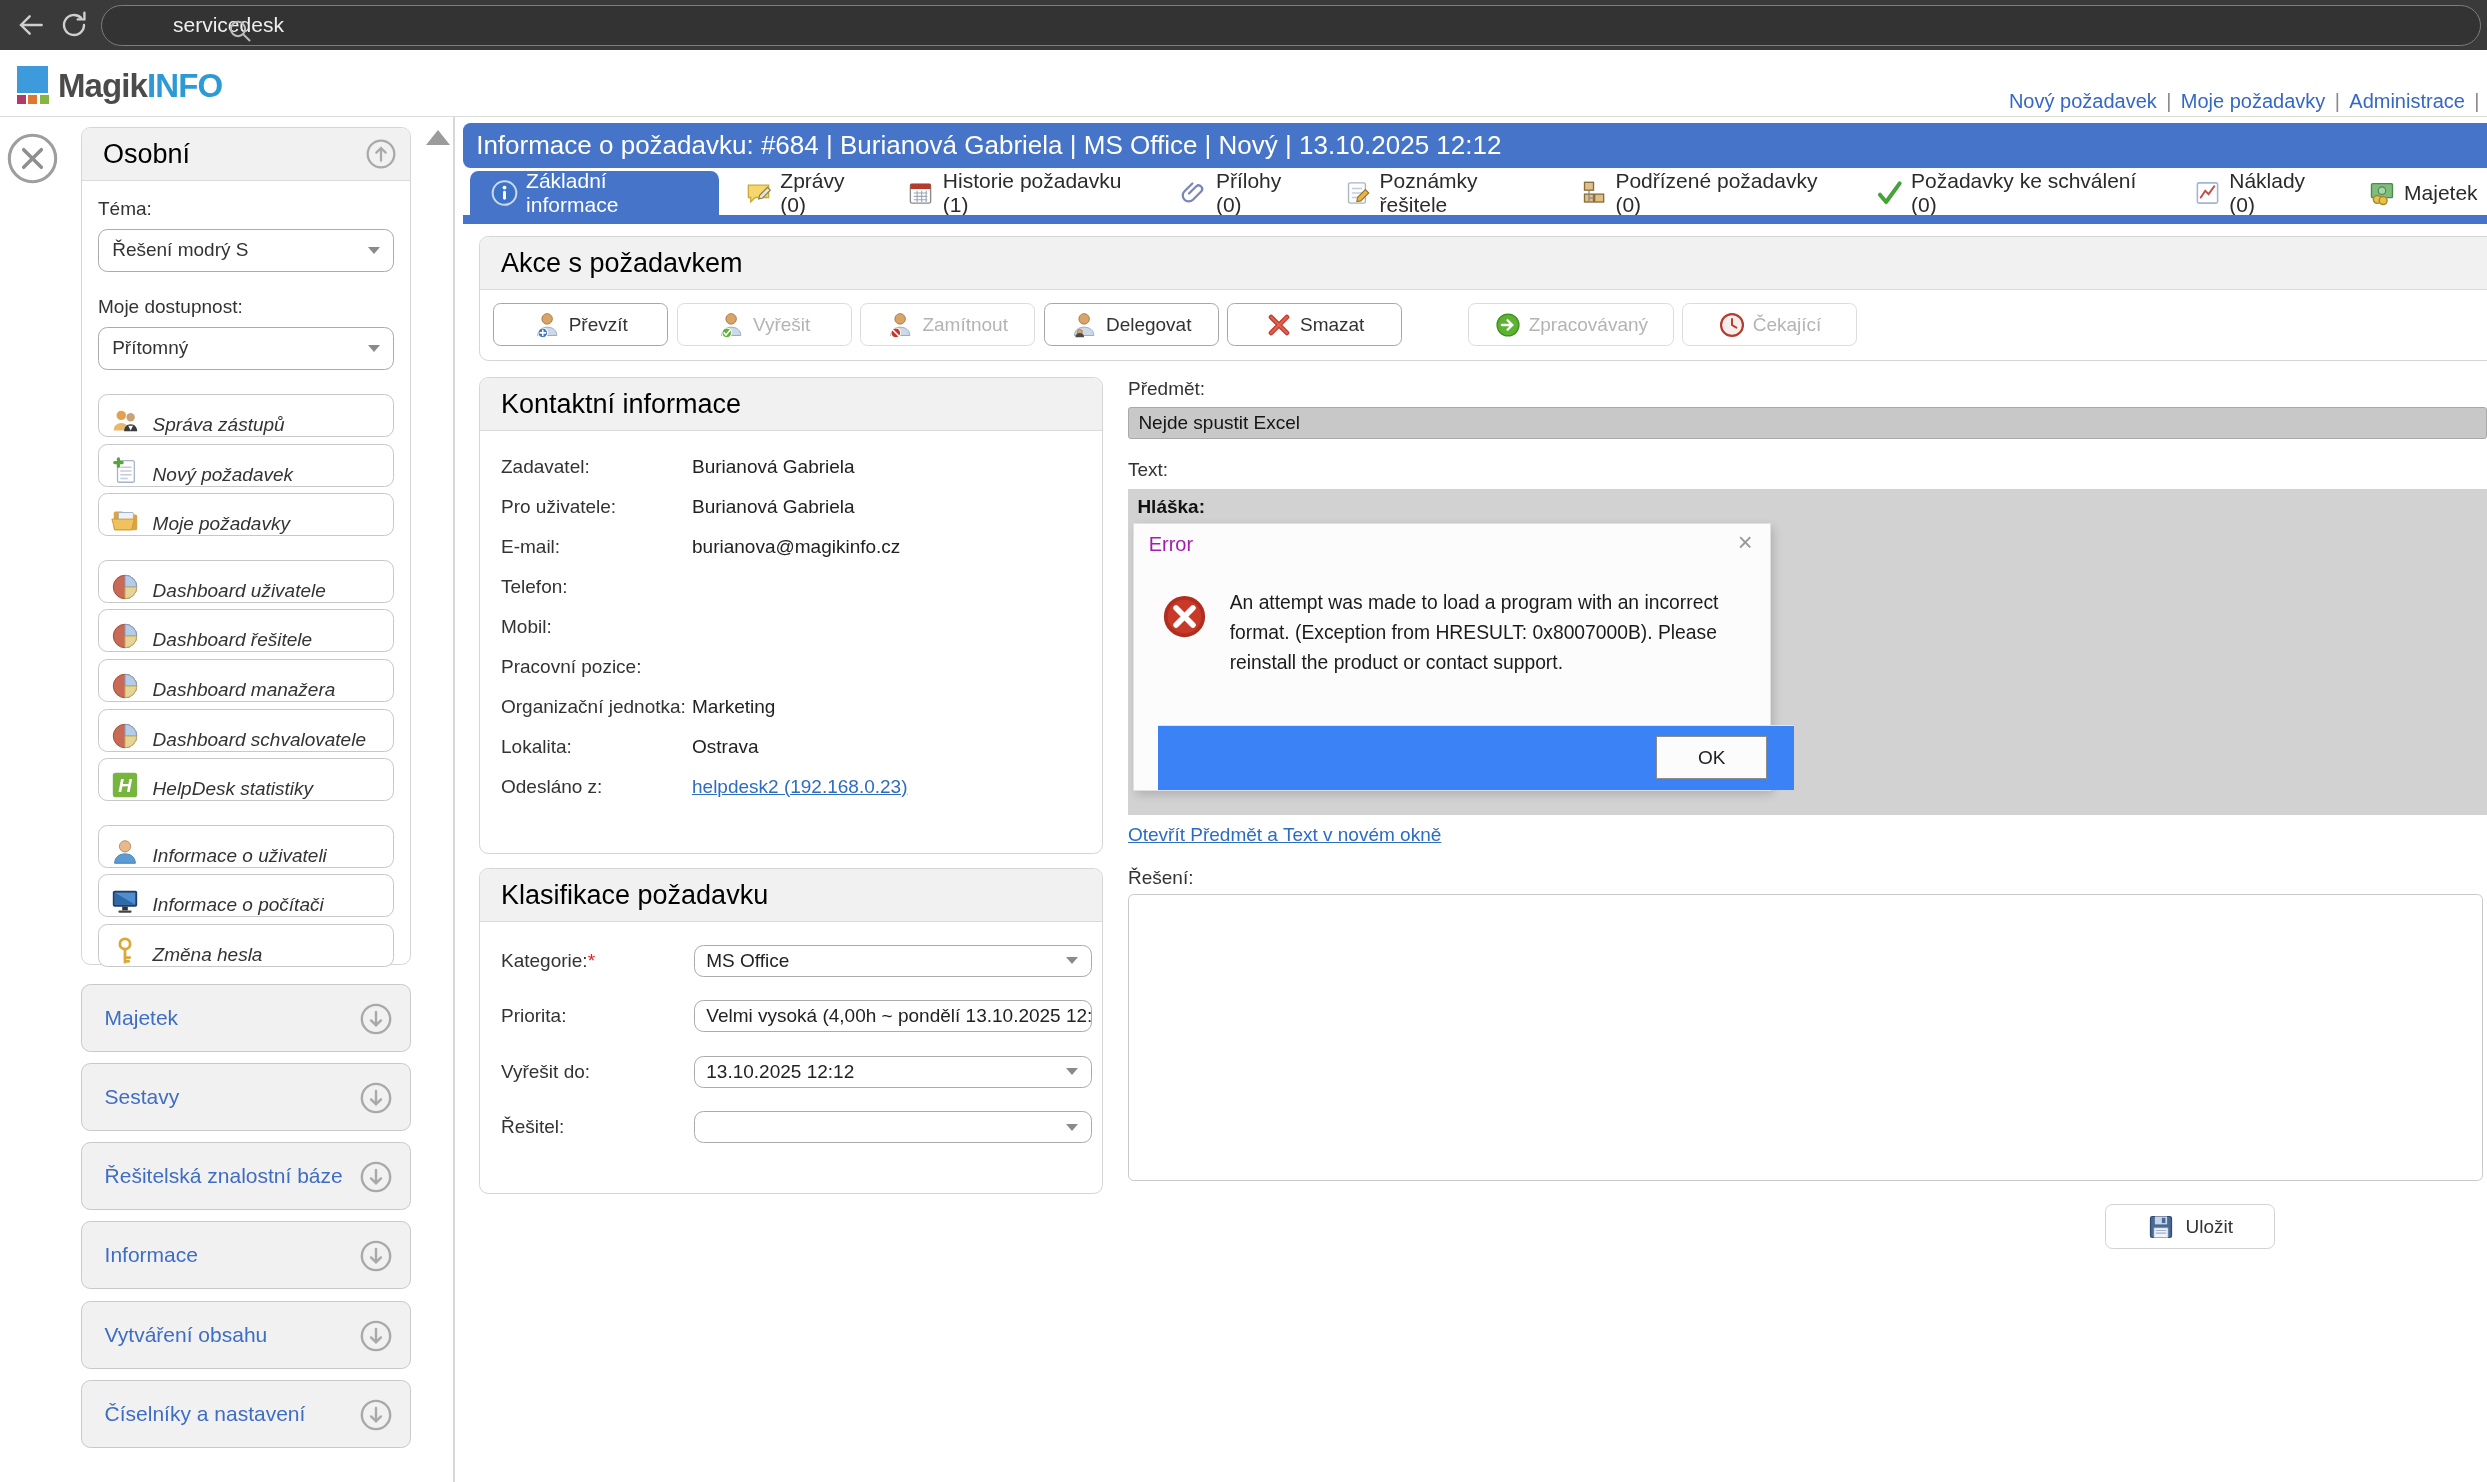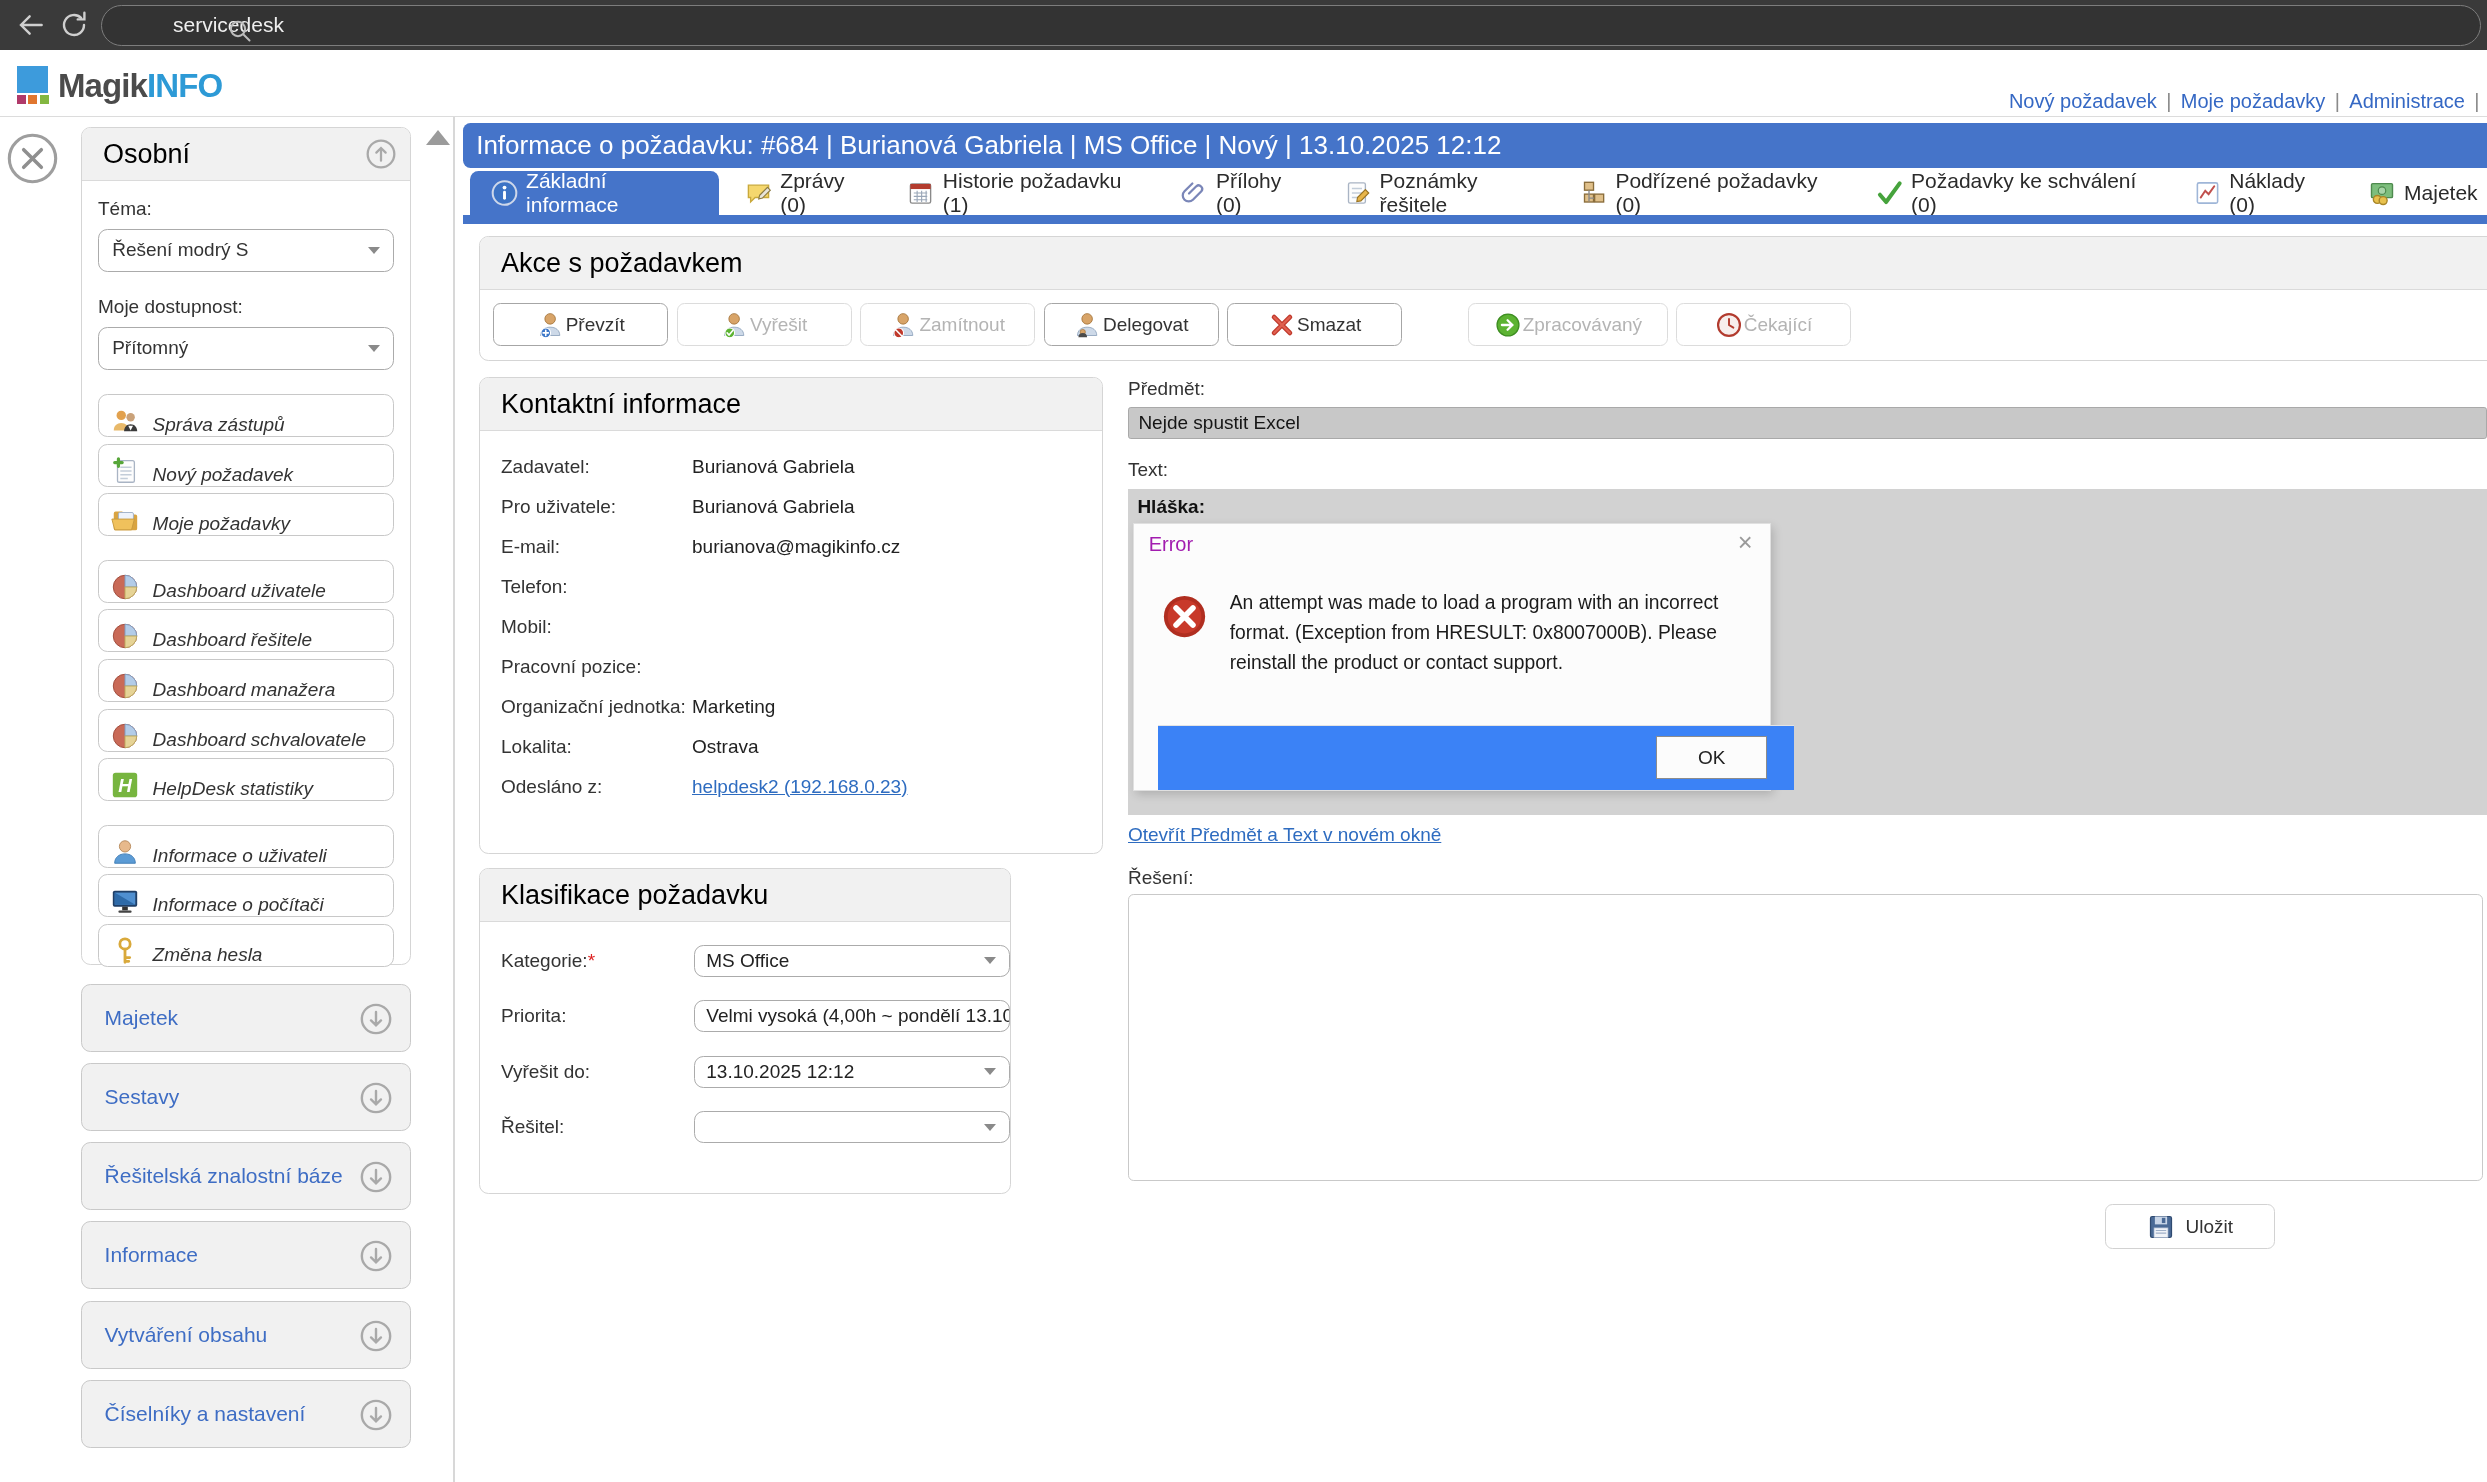--- a/index.html
+++ b/index.html
@@ -64,34 +64,34 @@
   #title-bar span { margin-left:13.2px; color:#fff; font-size:26px; }
   #tabs { left:463px; top:171px; width:2024px; height:44px; display:flex; align-items:center; padding-left:6.6px; gap:16px; }
   .tab { display:flex; align-items:center; gap:8.5px; height:44px; padding:0 9.4px; font-size:21px; color:#2b2b2b; cursor:pointer; }
   .tab svg { width:28px; height:28px; }
   .tab.active { background:#4574c9; color:#fff; border-radius:8.5px 8.5px 0 0; padding:0 21px; }
   #tab-strip { left:463px; top:215px; width:2024px; height:9.4px; background:#4574c9; }
 
   #actions-panel { left:479px; top:236px; width:2028px; height:125px; }
   #actions-body { display:flex; align-items:center; padding:13.2px 0 0 13.2px; gap:8.5px; }
   .abtn { height:43px; border-radius:7.5px; background:#fff; display:inline-flex; align-items:center;
-    justify-content:center; gap:1px; padding:0 24.5px; font-size:19px; min-width:175px; cursor:pointer; }
+    justify-content:center; gap:7px; padding:0 24.5px; font-size:19px; min-width:175px; cursor:pointer; }
   .abtn svg { width:28px; height:28px; }
   .abtn.en { border:0.9px solid #a6a6a6; color:#333; }
   .abtn.dis { border:0.9px solid #dcdcdc; color:#b4b4b4; }
   .act-gap { width:49px; }
 
   #contact-panel { left:479px; top:377px; width:624px; height:477px; }
   #contact-body { padding:24.5px 0 0 21px; }
   .crow { display:flex; height:40px; font-size:19px; }
   .crow .cl { width:191px; color:#333; }
   .crow .cv { color:#222; }
   .cv-link { color:#2e6cc0 !important; text-decoration:underline; cursor:pointer; }
 
-  #class-panel { left:479px; top:868px; width:532px; height:326px; }
+  #class-panel { left:479px; top:868px; width:624px; height:326px; }
   #class-body { padding:22.6px 0 0 21px; }
   .frow { display:flex; align-items:center; height:32px; margin-bottom:23.6px; font-size:19px; }
   .frow .fl { flex:0 0 193px; color:#333; }
   .req { color:#d22; }
   .field { position:relative; width:398px; height:32px; border:0.9px solid #ababab; border-radius:9.4px;
     background:#fff; display:flex; align-items:center; overflow:hidden; }
   .field span { margin-left:11.3px; font-size:19px; color:#222; white-space:nowrap; }
   .field .caret { margin-top:-3.8px; }
 
   .rt-label { font-size:19px; color:#333; }

